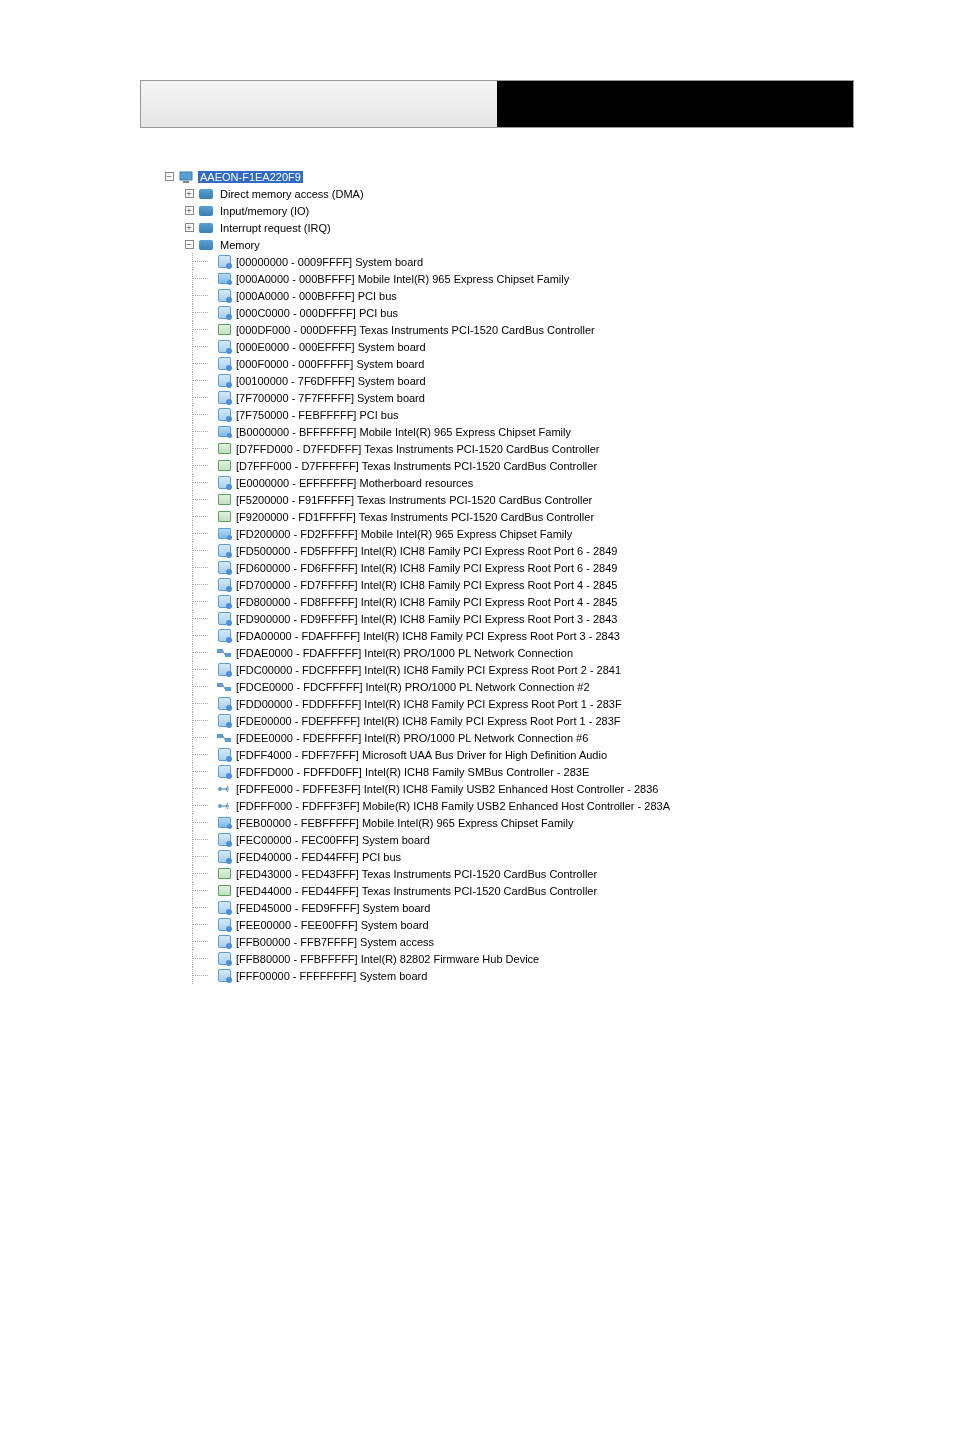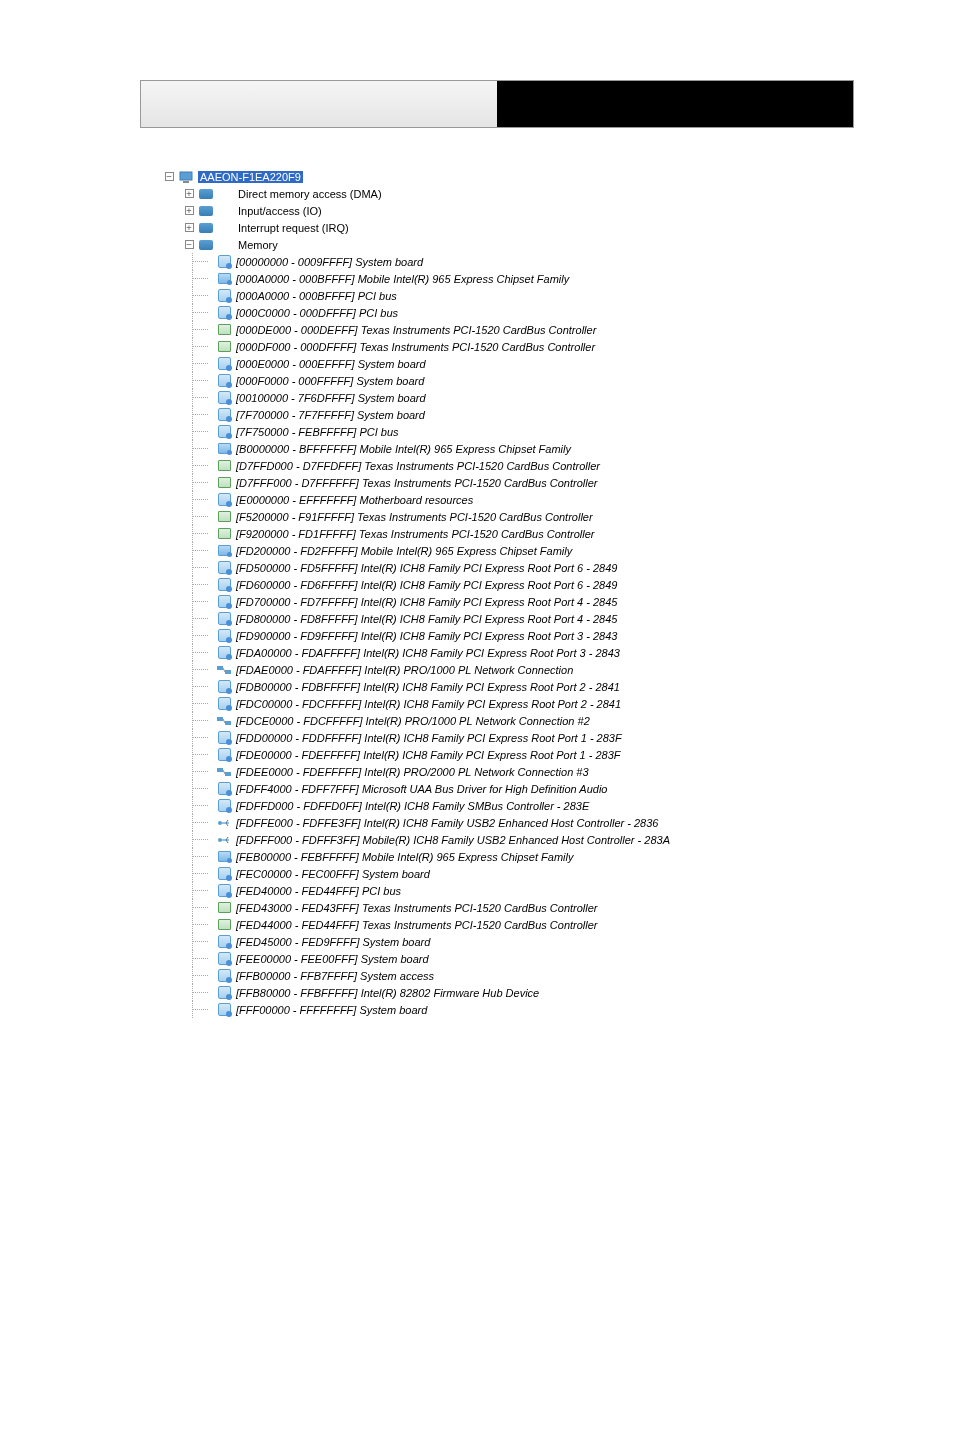--- a/index.html
+++ b/index.html
@@ -15,24 +15,24 @@
     .icon-hw { background: linear-gradient(#5a9fd4, #3a7fb4); width: 14px; height: 10px; border-radius: 2px; }
     .icon-card-blue { width: 13px; height: 13px; background: linear-gradient(#d4e8f7, #a8d0f0); border: 1px solid #5a9fd4; border-radius: 2px; position: relative; }
     .icon-card-blue::after { content: ''; position: absolute; right: -2px; bottom: -2px; width: 6px; height: 6px; background: #4a90d9; border-radius: 50%; }
     .icon-card-green { width: 13px; height: 11px; background: linear-gradient(#e0f0e0, #c0e0c0); border: 1px solid #5a9f5a; border-radius: 1px; }
     .icon-display { width: 13px; height: 11px; background: linear-gradient(#b8daf5, #7db8e8); border: 1px solid #5a9fd4; border-radius: 1px; position: relative; }
     .icon-display::after { content: ''; position: absolute; right: -2px; bottom: -2px; width: 5px; height: 5px; background: #4a90d9; border-radius: 50%; }
     .icon-network { font-size: 10px; color: #3a7fb4; }
     .icon-usb { font-size: 10px; color: #3a7fb4; }
     .label { white-space: nowrap; }
     .selected { background: #316ac5; color: #fff; padding: 0 2px; text-align: right; }
-    .item-row { display: flex; align-items: center; padding-left: 76px; height: 17px; position: relative; font-style: italic; }
+    .item-row { display: flex; align-items: center; padding-left: 76px; height: 17px; position: relative; }
     .item-row::before { content: ''; position: absolute; left: 52px; top: 0; bottom: 0; border-left: 1px dotted #aaa; }
     .item-row .conn { position: absolute; left: 52px; top: 8px; width: 16px; border-top: 1px dotted #aaa; }
-    .cat-label { margin-left: 20px; }
+    .cat-label { margin-left: 2px; }
     .root-item { display: flex; align-items: center; height: 17px; padding-left: 20px; }
     .cat-item { display: flex; align-items: center; height: 17px; padding-left: 40px; }
   </style>
 </head>
 <body>
 
 <div class="header-box">
   <div class="header-left"></div>
   <div class="header-right"></div>
 </div>
@@ -62,21 +62,21 @@
         </span>
         <span class="label cat-label">Direct memory access (DMA)</span>
       </div>
       <div class="cat-item">
         <span class="toggle">
           <span class="toggle-box">+</span>
         </span>
         <span class="icon">
           <span class="icon-hw"></span>
         </span>
-        <span class="label cat-label">Input/access (IO)</span>
+        <span class="label cat-label">Input/memory (IO)</span>
       </div>
       <div class="cat-item">
         <span class="toggle">
           <span class="toggle-box">+</span>
         </span>
         <span class="icon">
           <span class="icon-hw"></span>
         </span>
         <span class="label cat-label">Interrupt request (IRQ)</span>
       </div>
@@ -111,27 +111,20 @@
           <span class="icon-card-blue"></span>
         </span>
         <span class="label">[000A0000 - 000BFFFF]  PCI bus</span>
       </div>
       <div class="item-row">
         <span class="conn"></span>
         <span class="icon">
           <span class="icon-card-blue"></span>
         </span>
         <span class="label">[000C0000 - 000DFFFF]  PCI bus</span>
-      </div>
-      <div class="item-row">
-        <span class="conn"></span>
-        <span class="icon">
-          <span class="icon-card-green"></span>
-        </span>
-        <span class="label">[000DE000 - 000DEFFF]  Texas Instruments PCI-1520 CardBus Controller</span>
       </div>
       <div class="item-row">
         <span class="conn"></span>
         <span class="icon">
           <span class="icon-card-green"></span>
         </span>
         <span class="label">[000DF000 - 000DFFFF]  Texas Instruments PCI-1520 CardBus Controller</span>
       </div>
       <div class="item-row">
         <span class="conn"></span>
@@ -268,27 +261,20 @@
             <line x1="6" y1="4" x2="8" y2="8" stroke="#888"></line>
           </svg>
         </span>
         <span class="label">[FDAE0000 - FDAFFFFF]  Intel(R) PRO/1000 PL Network Connection</span>
       </div>
       <div class="item-row">
         <span class="conn"></span>
         <span class="icon">
           <span class="icon-card-blue"></span>
         </span>
-        <span class="label">[FDB00000 - FDBFFFFF]  Intel(R) ICH8 Family PCI Express Root Port 2 - 2841</span>
-      </div>
-      <div class="item-row">
-        <span class="conn"></span>
-        <span class="icon">
-          <span class="icon-card-blue"></span>
-        </span>
         <span class="label">[FDC00000 - FDCFFFFF]  Intel(R) ICH8 Family PCI Express Root Port 2 - 2841</span>
       </div>
       <div class="item-row">
         <span class="conn"></span>
         <span class="icon icon-network">
           <svg width="14" height="12" viewBox="0 0 14 12">
             <rect x="0" y="2" width="6" height="4" fill="#5a9fd4"></rect>
             <rect x="8" y="6" width="6" height="4" fill="#5a9fd4"></rect>
             <line x1="6" y1="4" x2="8" y2="8" stroke="#888"></line>
           </svg>
@@ -311,21 +297,21 @@
       </div>
       <div class="item-row">
         <span class="conn"></span>
         <span class="icon icon-network">
           <svg width="14" height="12" viewBox="0 0 14 12">
             <rect x="0" y="2" width="6" height="4" fill="#5a9fd4"></rect>
             <rect x="8" y="6" width="6" height="4" fill="#5a9fd4"></rect>
             <line x1="6" y1="4" x2="8" y2="8" stroke="#888"></line>
           </svg>
         </span>
-        <span class="label">[FDEE0000 - FDEFFFFF]  Intel(R) PRO/2000 PL Network Connection #3</span>
+        <span class="label">[FDEE0000 - FDEFFFFF]  Intel(R) PRO/1000 PL Network Connection #6</span>
       </div>
       <div class="item-row">
         <span class="conn"></span>
         <span class="icon">
           <span class="icon-card-blue"></span>
         </span>
         <span class="label">[FDFF4000 - FDFF7FFF]  Microsoft UAA Bus Driver for High Definition Audio</span>
       </div>
       <div class="item-row">
         <span class="conn"></span>

